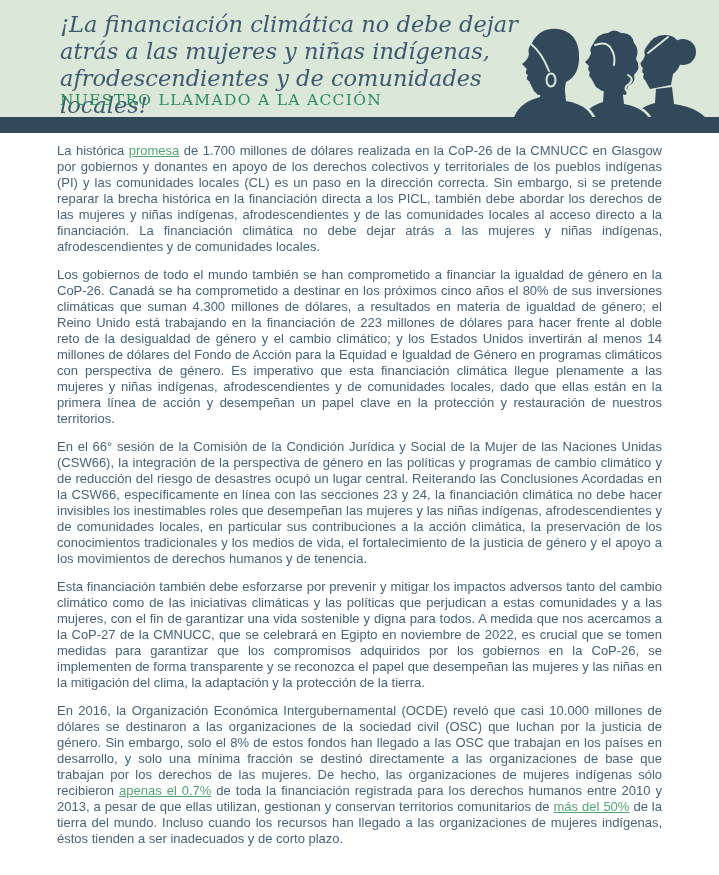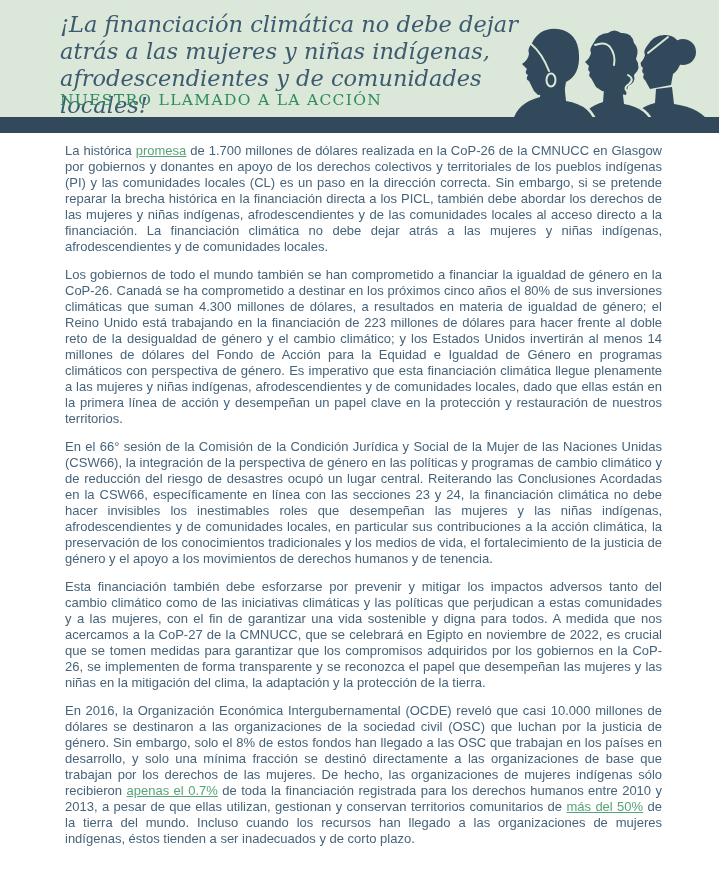--- a/index.html
+++ b/index.html
@@ -51,21 +51,21 @@
   }
   .illustration .fig{fill:var(--dark-slate);}
   .illustration .halo{fill:var(--header-bg);stroke:var(--header-bg);stroke-width:5;stroke-linejoin:round;}
   .illustration .detail{fill:none;stroke:var(--header-bg);stroke-width:2;stroke-linecap:round;}
   .content{
     position:absolute;top:133px;left:0;right:0;bottom:0;
     padding:10px 57px 0 57px;
     background:var(--page-bg);
   }
   .content p{
-    margin:0 0 12px 8px;
+    margin:0 0 12px 0;
     text-align:justify;
     font-size:13px;
     line-height:16px;
     color:var(--body-text);
   }
   .content a.inline-link{
     color:var(--link-green);
     text-decoration:underline;
     cursor:pointer;
   }

